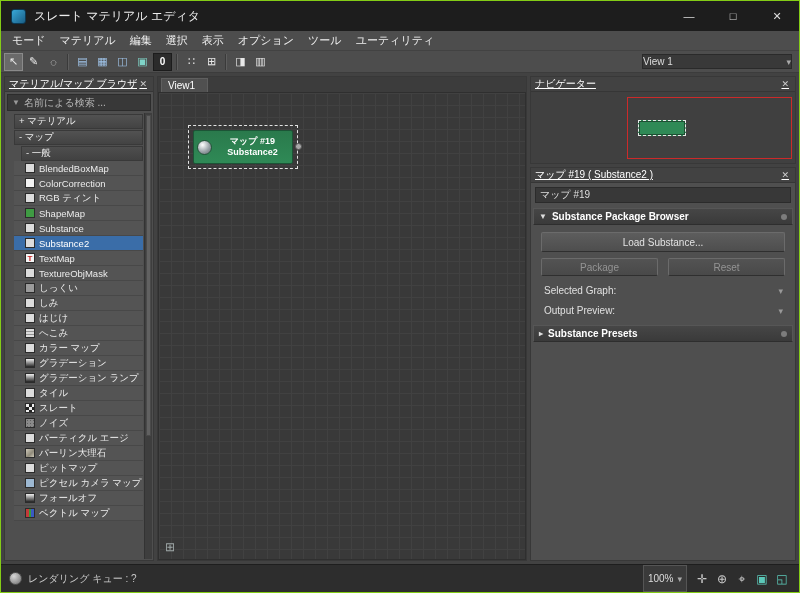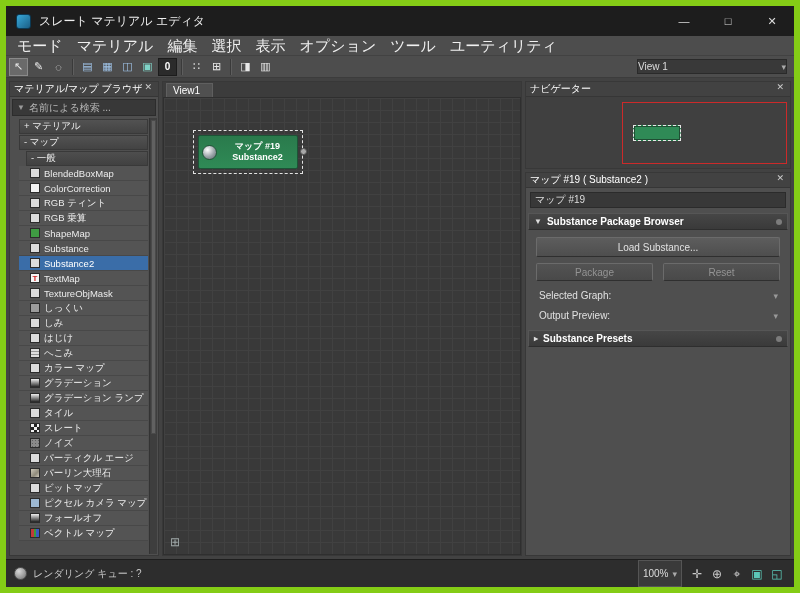--- a/index.html
+++ b/index.html
@@ -1,45 +1,45 @@
 <!DOCTYPE html>
 <html><head>
 <meta charset="utf-8">
 <style>
   html,body{margin:0;padding:0;background:#2a2a2a;font-family:"Liberation Sans",sans-serif;}
   *{box-sizing:border-box;}
-  .window{width:800px;height:593px;background:#4d4d4d;border:6px solid #84cc16;display:flex;flex-direction:column;overflow:hidden;position:relative;}
+  .window{width:800px;height:593px;background:#4d4d4d;border:1px solid #84cc16;display:flex;flex-direction:column;overflow:hidden;position:relative;}
 
   
   .titlebar{flex:0 0 30px;background:#1d1d1d;display:flex;align-items:center;color:#eee;font-size:12px;}
   .app-icon{width:15px;height:15px;margin:0 8px 0 10px;border-radius:3px;background:linear-gradient(135deg,#38a8d8,#1b5f86);border:1px solid #0c3a55;}
   .win-title{flex:0 1 auto;white-space:nowrap;}
   .tb-spacer{flex:1;}
   .win-controls{display:flex;height:30px;}
   .win-btn{width:44px;height:30px;display:flex;align-items:center;justify-content:center;color:#ddd;font-size:11px;}
 
   
   .menubar{flex:0 0 19px;background:#4d4d4d;border-bottom:1px solid #424242;display:flex;align-items:center;padding-left:4px;}
-  .menu-item{padding:0 7px;font-size:15px;color:#f0f0f0;line-height:19px;}
+  .menu-item{padding:0 7px;font-size:11px;color:#f0f0f0;line-height:19px;}
 
   
   .toolbar{flex:0 0 22px;background:#4d4d4d;border-bottom:1px solid #3c3c3c;display:flex;align-items:center;padding:0 3px;}
   .tb-buttons{display:flex;align-items:center;gap:1px;}
   .tb-btn{width:19px;height:18px;display:flex;align-items:center;justify-content:center;font-size:11px;color:#e8e8e8;border:1px solid transparent;background:#4d4d4d;}
   .tb-btn.active{background:#6a6a6a;border:1px solid #8a8a8a;}
   .tb-btn.dark{background:#2b2b2b;border:1px solid #1c1c1c;color:#fff;font-weight:bold;font-size:10px;}
   .tb-sep{width:2px;height:16px;margin:0 3px;border-left:1px solid #3a3a3a;border-right:1px solid #5e5e5e;}
   .view-combo{width:150px;height:15px;background:#393939;border:1px solid #2a2a2a;color:#ddd;font-size:10px;display:flex;align-items:center;padding:0 0;margin-right:4px;justify-content:flex-end;}
   .view-combo .cv{flex:1;}
   .combo-arrow{color:#aaa;font-size:9px;}
 
   
   .main{flex:1;min-height:0;display:flex;gap:3px;padding:3px;background:#424242;}
   .panel{background:#4f4f4f;border:1px solid #383838;display:flex;flex-direction:column;min-height:0;}
-  .panel-header{flex:0 0 15px;background:#424242;border-bottom:1px solid #363636;color:#fff;font-size:10px;display:flex;align-items:flex-start;padding:0 4px;}
+  .panel-header{flex:0 0 15px;background:#424242;border-bottom:1px solid #363636;color:#fff;font-size:10px;display:flex;align-items:center;padding:0 4px;text-decoration:underline;}
   .panel-header .ph-label{flex:1;white-space:nowrap;overflow:hidden;}
   .ph-close{color:#ccc;font-size:9px;padding:0 2px;}
 
   
   .browser{flex:0 0 137px;}
   .search-box{flex:0 0 17px;margin:2px;background:#383838;border:1px solid #2c2c2c;color:#b8b8b8;font-size:10px;display:flex;align-items:center;padding:0 4px;gap:4px;}
   .tree-wrap{flex:1;position:relative;overflow:hidden;margin:0 1px 1px 9px;}
   .tree{position:absolute;left:0;top:0;right:9px;bottom:0;overflow:hidden;}
   .tree-row{height:15px;display:flex;align-items:center;font-size:9.5px;color:#ececec;white-space:nowrap;overflow:hidden;}
   .tree-row.group{background:linear-gradient(#525252,#434343);border:1px solid #393939;padding-left:4px;margin-top:1px;}
@@ -178,24 +178,20 @@
             </div>
             <div class="tree-row item">
               <span class="mi mi-white"></span>
               <span class="row-label">ColorCorrection</span>
             </div>
             <div class="tree-row item">
               <span class="mi mi-light"></span>
               <span class="row-label">RGB ティント</span>
             </div>
             <div class="tree-row item">
-              <span class="mi mi-light"></span>
-              <span class="row-label">RGB 乗算</span>
-            </div>
-            <div class="tree-row item">
               <span class="mi mi-green"></span>
               <span class="row-label">ShapeMap</span>
             </div>
             <div class="tree-row item">
               <span class="mi mi-light"></span>
               <span class="row-label">Substance</span>
             </div>
             <div class="tree-row item selected">
               <span class="mi mi-light"></span>
               <span class="row-label">Substance2</span>

